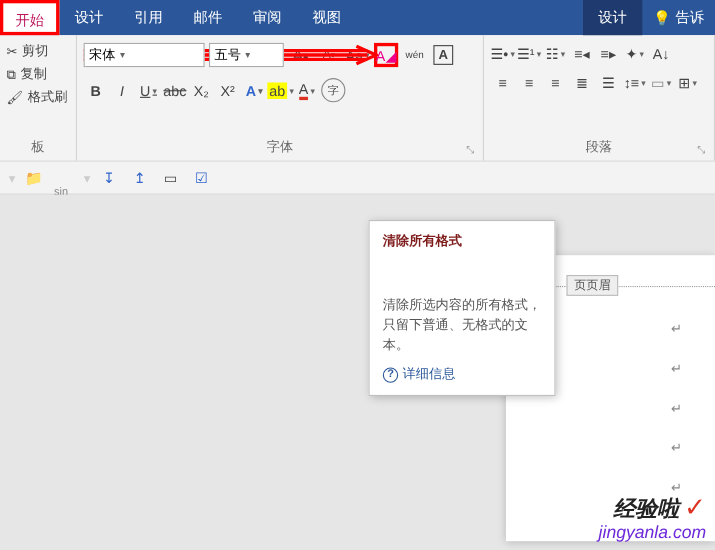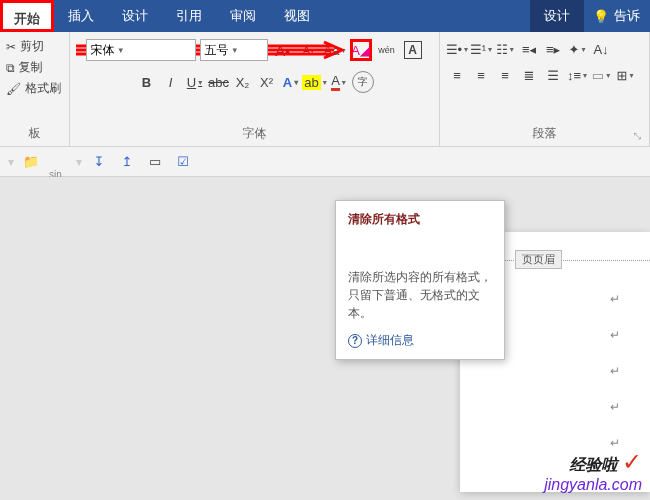--- a/index.html
+++ b/index.html
@@ -1,34 +1,34 @@
 <!DOCTYPE html>
 <html><head>
 <meta charset="utf-8">
 <style>
 * { box-sizing: border-box; margin: 0; padding: 0; font-family: "Microsoft YaHei", sans-serif; }
 body { width: 650px; height: 500px; background: #e6e6e6; overflow: hidden; position: relative; }
 
 .tabbar { height: 32px; background: #2b579a; display: flex; align-items: center; color: #fff; font-size: 13px; }
 .tab { padding: 0 14px; height: 32px; line-height: 32px; cursor: pointer; }
-.tab-active { background: #fff; color: #404040; font-weight: bold; }
+.tab-active { background: #fff; color: #be185d; }
 .tab-red { border: 3px solid #ff0000; padding: 0 11px; }
 .tabbar-right { margin-left: auto; display: flex; align-items: center; }
 .contextual { background: #1e3a6e; padding: 0 14px; height: 32px; line-height: 32px; }
 .tell-me { display: flex; align-items: center; padding: 0 10px; gap: 4px; }
 
 .ribbon { background: #f3f3f3; border-bottom: 1px solid #d4d4d4; display: flex; height: 115px; }
 .group { border-right: 1px solid #d4d4d4; padding: 4px 6px 2px 6px; display: flex; flex-direction: column; }
 .group-label { text-align: center; font-size: 12px; color: #666; margin-top: auto; padding-bottom: 2px; position: relative; }
 .expand-arrow { position: absolute; right: 2px; bottom: 2px; font-size: 9px; color: #888; }
 
 .clipboard { width: 70px; }
 .clip-item { display: flex; align-items: center; gap: 4px; font-size: 12px; color: #444; padding: 2px 0; }
 
-.font-group { flex: 1; position: relative; align-items: center; }
+.font-group { flex: 1; position: relative; }
 .font-row1 { display: flex; gap: 4px; align-items: center; height: 28px; margin-bottom: 6px; }
 .combo { border: 1px solid #ababab; background: #fff; height: 22px; display: flex; align-items: center; padding: 0 4px; font-size: 12px; position: relative; }
 .combo::after { content: "▾"; margin-left: 4px; font-size: 9px; color: #666; }
 .font-name { width: 110px; }
 .font-size { width: 68px; }
 .btn { width: 22px; height: 22px; display: inline-flex; align-items: center; justify-content: center; font-size: 13px; color: #444; border: 1px solid transparent; cursor: pointer; }
 .red-box { border: 3px solid #ff0000 !important; padding: 0; }
 .red-scribble { position: absolute; left: 4px; top: 6px; width: 270px; height: 24px; pointer-events: none; }
 .font-row2 { display: flex; gap: 2px; align-items: center; height: 24px; }
 .bold { font-weight: bold; }
@@ -51,37 +51,37 @@
 .header-line { position: absolute; left: 10px; right: 0; top: 28px; border-top: 1px dotted #999; }
 .header-label { position: absolute; right: 88px; top: 18px; font-size: 11px; background: #eee; border: 1px solid #bbb; padding: 1px 6px; color: #555; }
 
 .tooltip { position: absolute; left: 335px; top: 200px; width: 170px; background: #fff; border: 1px solid #c0c0c0; box-shadow: 2px 2px 8px rgba(0,0,0,0.25); padding: 10px 12px; font-size: 12px; }
 .tooltip-title { font-weight: bold; color: #7f1d1d; margin-bottom: 6px; }
 .tooltip-body { color: #555; line-height: 1.5; margin-bottom: 10px; margin-top: 40px; }
 .tooltip-link { color: #2b579a; display: flex; align-items: center; gap: 4px; cursor: pointer; }
 .help-circle { width: 14px; height: 14px; border-radius: 50%; border: 1.5px solid #2b579a; display: inline-flex; align-items: center; justify-content: center; font-size: 10px; font-weight: bold; }
 
 .watermark { position: absolute; right: 8px; bottom: 6px; text-align: right; }
-.wm-main { font-size: 16px; font-weight: bold; color: #222; font-style: italic; }
+.wm-main { font-size: 20px; font-weight: bold; color: #222; font-style: italic; }
 .wm-check { color: #d32; font-size: 24px; }
 .wm-url { font-size: 16px; color: #6d28d9; font-style: italic; }
 
 .para-mark { color: #888; font-size: 12px; }
 .page-marks { position: absolute; right: 30px; top: 60px; display: flex; flex-direction: column; gap: 22px; }
 
 svg { display: block; }
 </style>
 </head>
 <body>
 
 <div class="tabbar">
   <div class="tab tab-active tab-red">开始</div>
-  <div class="tab">插入</div>
   <div class="tab">设计</div>
   <div class="tab">引用</div>
+  <div class="tab">邮件</div>
   <div class="tab">审阅</div>
   <div class="tab">视图</div>
   <div class="tabbar-right">
     <div class="contextual">设计</div>
     <div class="tell-me">
       <span>💡</span>
       <span>告诉</span>
     </div>
   </div>
 </div>

